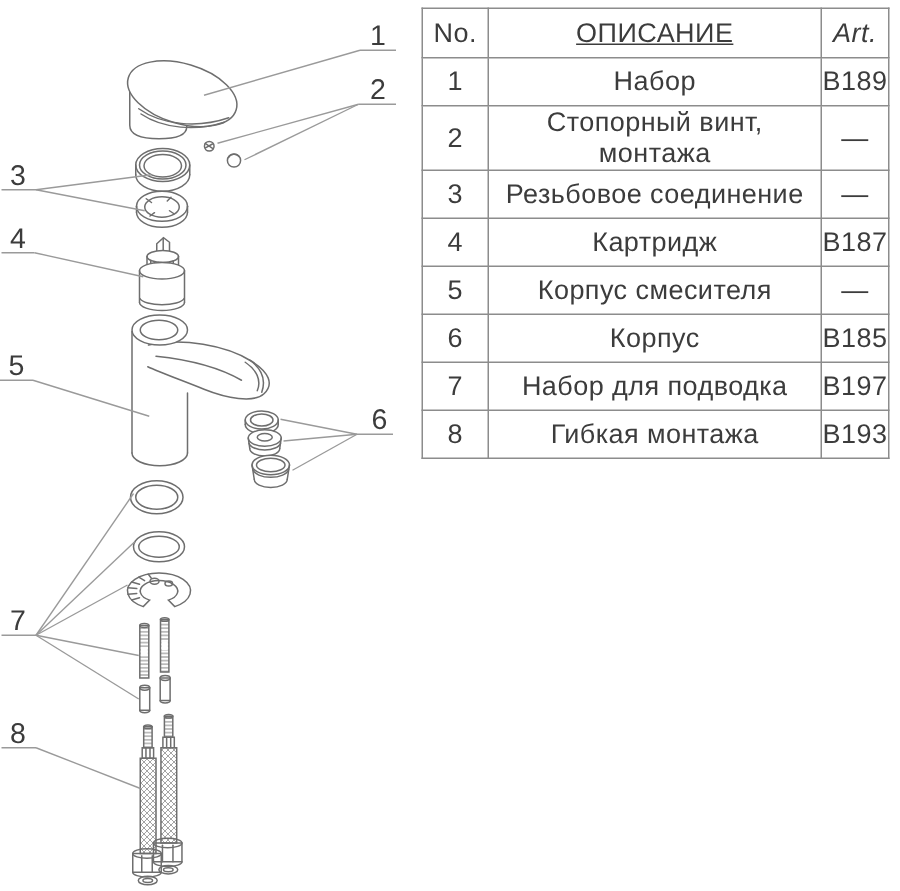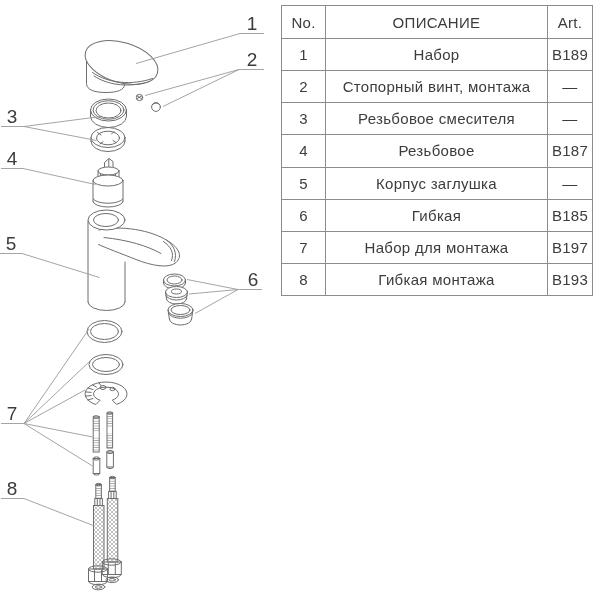--- a/index.html
+++ b/index.html
@@ -10,30 +10,30 @@
   .stage svg{position:absolute;left:0;top:0;}
   table.parts{
     position:absolute;left:281px;top:5px;width:311px;height:291px;
     border-collapse:collapse;table-layout:fixed;
     color:#3c3c3c;
   }
   table.parts th, table.parts td{
     border:1px solid #8c8c8c;
     text-align:center;vertical-align:middle;
     font-weight:normal;padding:0;
-    font-size:15px;letter-spacing:0.3px;
+    font-size:18px;letter-spacing:0.3px;
   }
   table.parts col.c-no{width:44px;}
   table.parts col.c-desc{width:222px;}
   table.parts col.c-art{width:45px;}
   table.parts thead th{height:32px;}
   table.parts tbody tr{height:32px;}
   th.h-no{font-size:12px;letter-spacing:0.5px;}
-  th.h-desc{font-size:15px;letter-spacing:1.2px;}
-  th.h-art{font-size:15px;}
+  th.h-desc{font-size:15px;letter-spacing:1.2px;text-decoration:underline;}
+  th.h-art{font-size:15px;font-style:italic;}
   td.no-cell{font-size:14.5px;}
   td.desc-cell{text-align:left;padding-left:13px;}
   .callout-num{font-size:19px;fill:#3c3c3c;}
 </style>
 </head>
 <body>
 
 <div class="stage">
 
 <svg width="600" height="594" viewBox="0 0 600 594">
@@ -271,41 +271,41 @@
       <td class="desc-cell">Набор</td>
       <td class="art-cell">B189</td>
     </tr>
     <tr>
       <td class="no-cell">2</td>
       <td class="desc-cell">Стопорный винт, монтажа</td>
       <td class="art-cell">—</td>
     </tr>
     <tr>
       <td class="no-cell">3</td>
-      <td class="desc-cell">Резьбовое смесителя</td>
+      <td class="desc-cell">Резьбовое соединение</td>
       <td class="art-cell">—</td>
     </tr>
     <tr>
       <td class="no-cell">4</td>
-      <td class="desc-cell">Резьбовое</td>
+      <td class="desc-cell">Картридж</td>
       <td class="art-cell">B187</td>
     </tr>
     <tr>
       <td class="no-cell">5</td>
-      <td class="desc-cell">Корпус заглушка</td>
+      <td class="desc-cell">Корпус смесителя</td>
       <td class="art-cell">—</td>
     </tr>
     <tr>
       <td class="no-cell">6</td>
-      <td class="desc-cell">Гибкая</td>
+      <td class="desc-cell">Корпус</td>
       <td class="art-cell">B185</td>
     </tr>
     <tr>
       <td class="no-cell">7</td>
-      <td class="desc-cell">Набор для монтажа</td>
+      <td class="desc-cell">Набор для подводка</td>
       <td class="art-cell">B197</td>
     </tr>
     <tr>
       <td class="no-cell">8</td>
       <td class="desc-cell">Гибкая монтажа</td>
       <td class="art-cell">B193</td>
     </tr>
   </tbody>
 </table>
 

